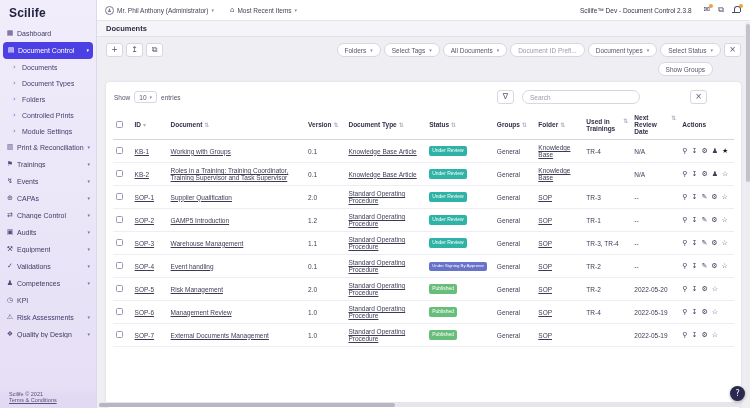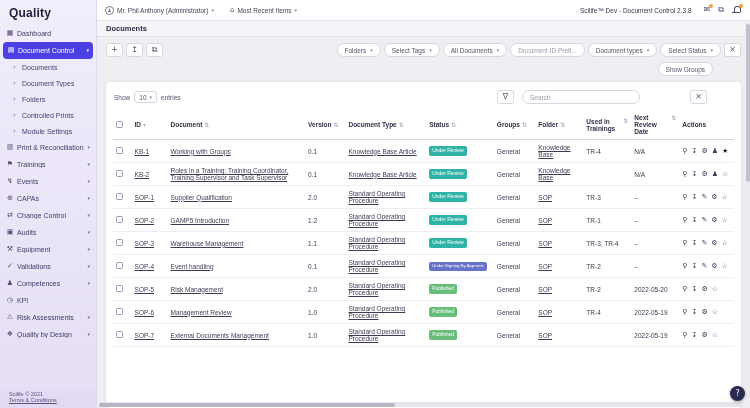--- a/index.html
+++ b/index.html
@@ -93,21 +93,21 @@
   .help-fab{position:fixed;right:5px;bottom:7px;width:15px;height:15px;border-radius:50%;border:none;
     background:var(--help-bg,#2a2950);color:#fff;font-size:8px;display:flex;align-items:center;justify-content:center;
     cursor:pointer;box-shadow:0 1px 3px rgba(0,0,0,.35);}
 </style>
 </head>
 <body>
 
 <div class="app">
 
   <aside class="sidebar">
-    <div class="logo">Quality</div>
+    <div class="logo">Scilife</div>
     <nav>
       <div class="nav-item">
         <span class="ic nicon">▦</span>
         <span class="nlabel">Dashboard</span>
       </div>
       <div class="nav-item active">
         <span class="ic nicon">▤</span>
         <span class="nlabel">Document Control</span>
         <span class="ic chev">▾</span>
       </div>

